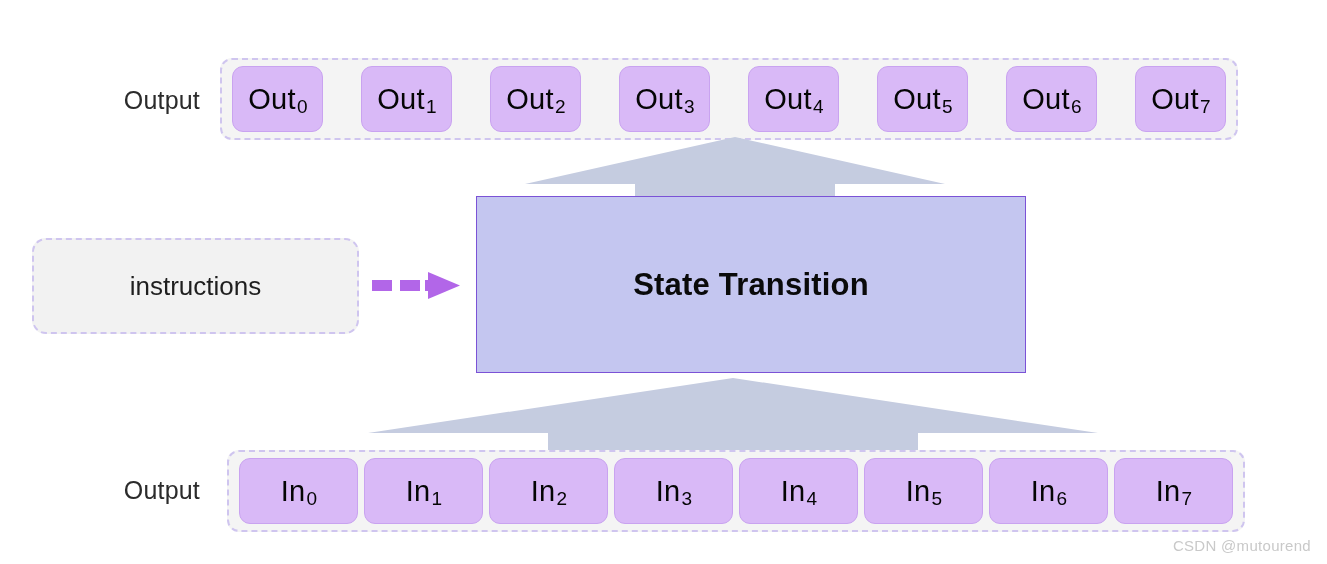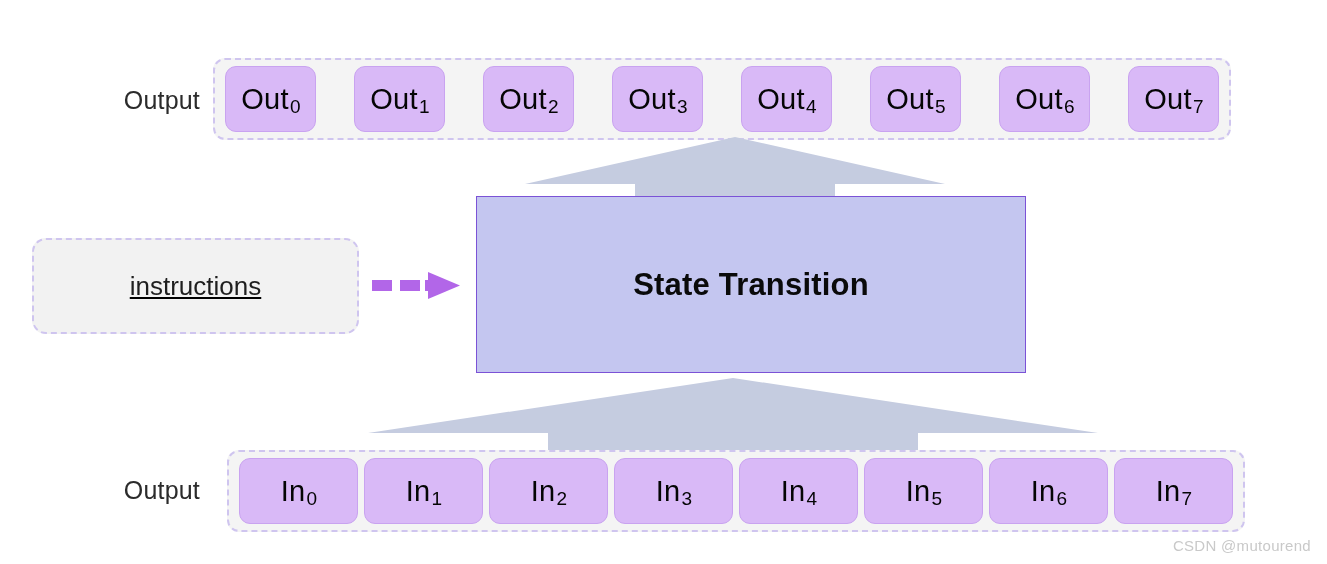--- a/index.html
+++ b/index.html
@@ -36,21 +36,21 @@
     position: absolute;
     box-sizing: border-box;
     background: #f4f4f4;
     border: 2px dashed #cfc5ef;
     border-radius: 12px;
     display: flex;
     align-items: center;
     justify-content: space-between;
     padding: 6px 7px;
   }
-  #group-output { left: 213px; top: 58px; width: 1018px; height: 82px; gap: 32px; }
+  #group-output { left: 220px; top: 58px; width: 1018px; height: 82px; gap: 32px; }
   #group-input  { left: 227px; top: 450px; width: 1018px; height: 82px; }
 
   
   .token {
     box-sizing: border-box;
     flex: 1 1 0;
     margin: 0 3px;
     height: 100%;
     background: #d9b9f7;
     border: 1.5px solid #c9a3f0;
@@ -99,21 +99,20 @@
     left: 32px;
     top: 238px;
     width: 327px;
     height: 96px;
     background: #f2f2f2;
     border: 2px dashed #cfc5ef;
     border-radius: 14px;
     display: flex;
     align-items: center;
     justify-content: center;
-    text-decoration: underline;
   }
   #instructions-box .txt {
     font-size: 26px;
     color: #1f1f1f;
   }
 
   
   #instr-arrow {
     position: absolute;
     left: 372px;

